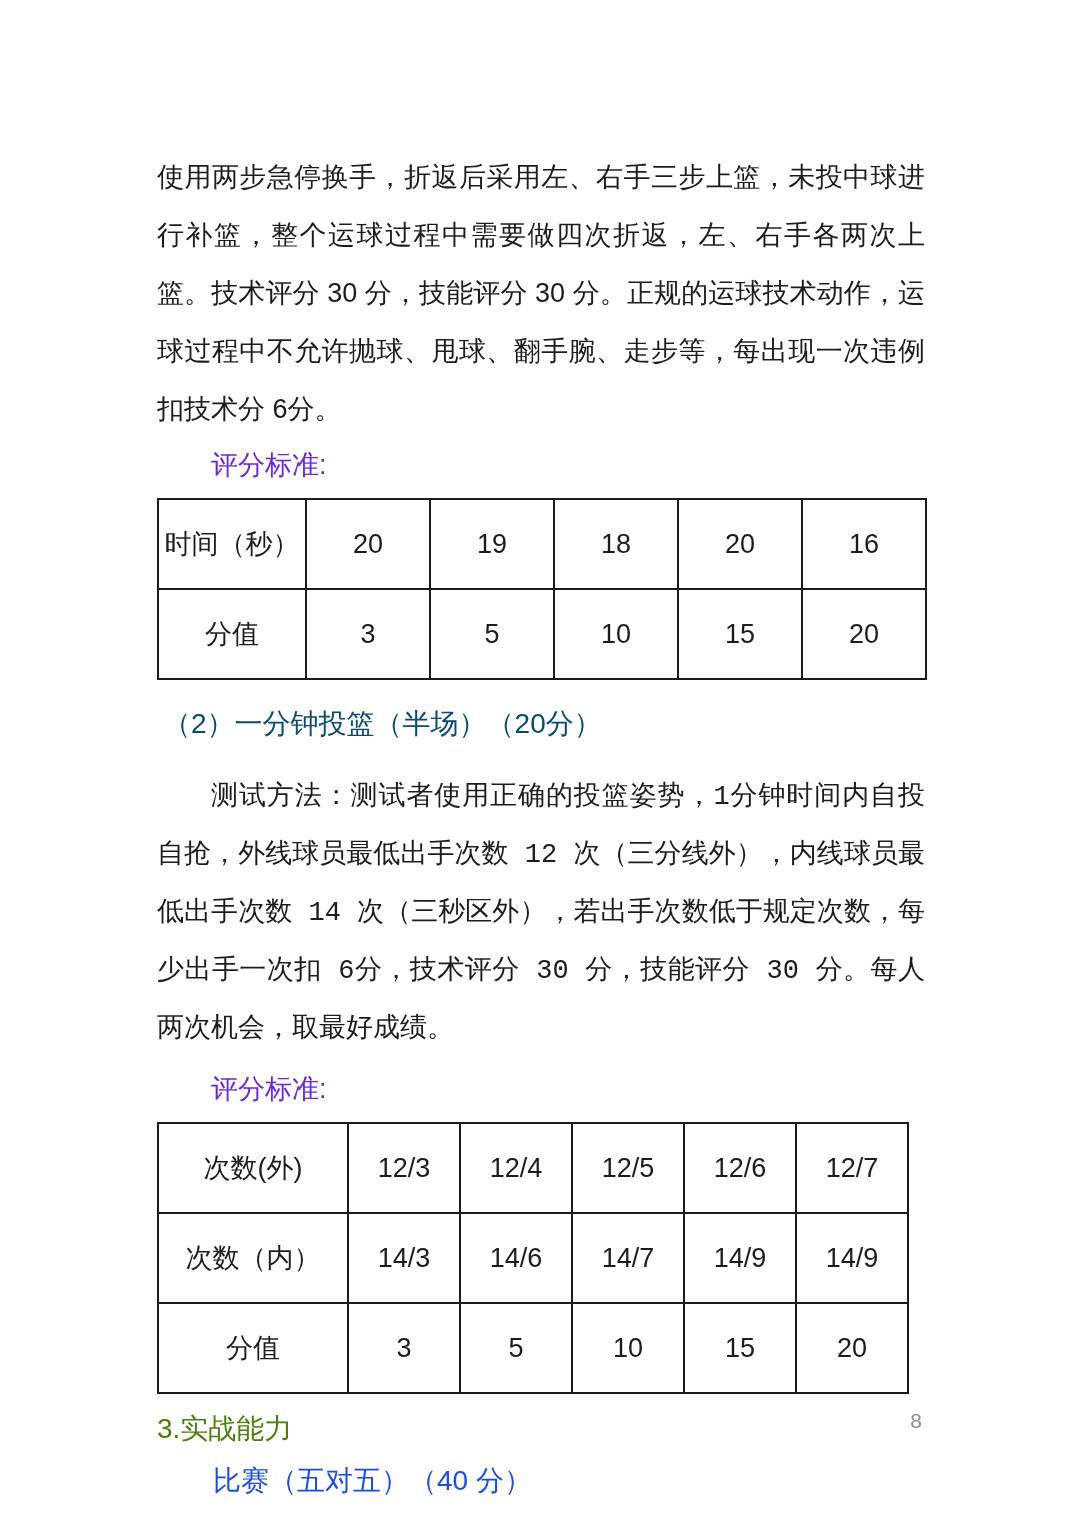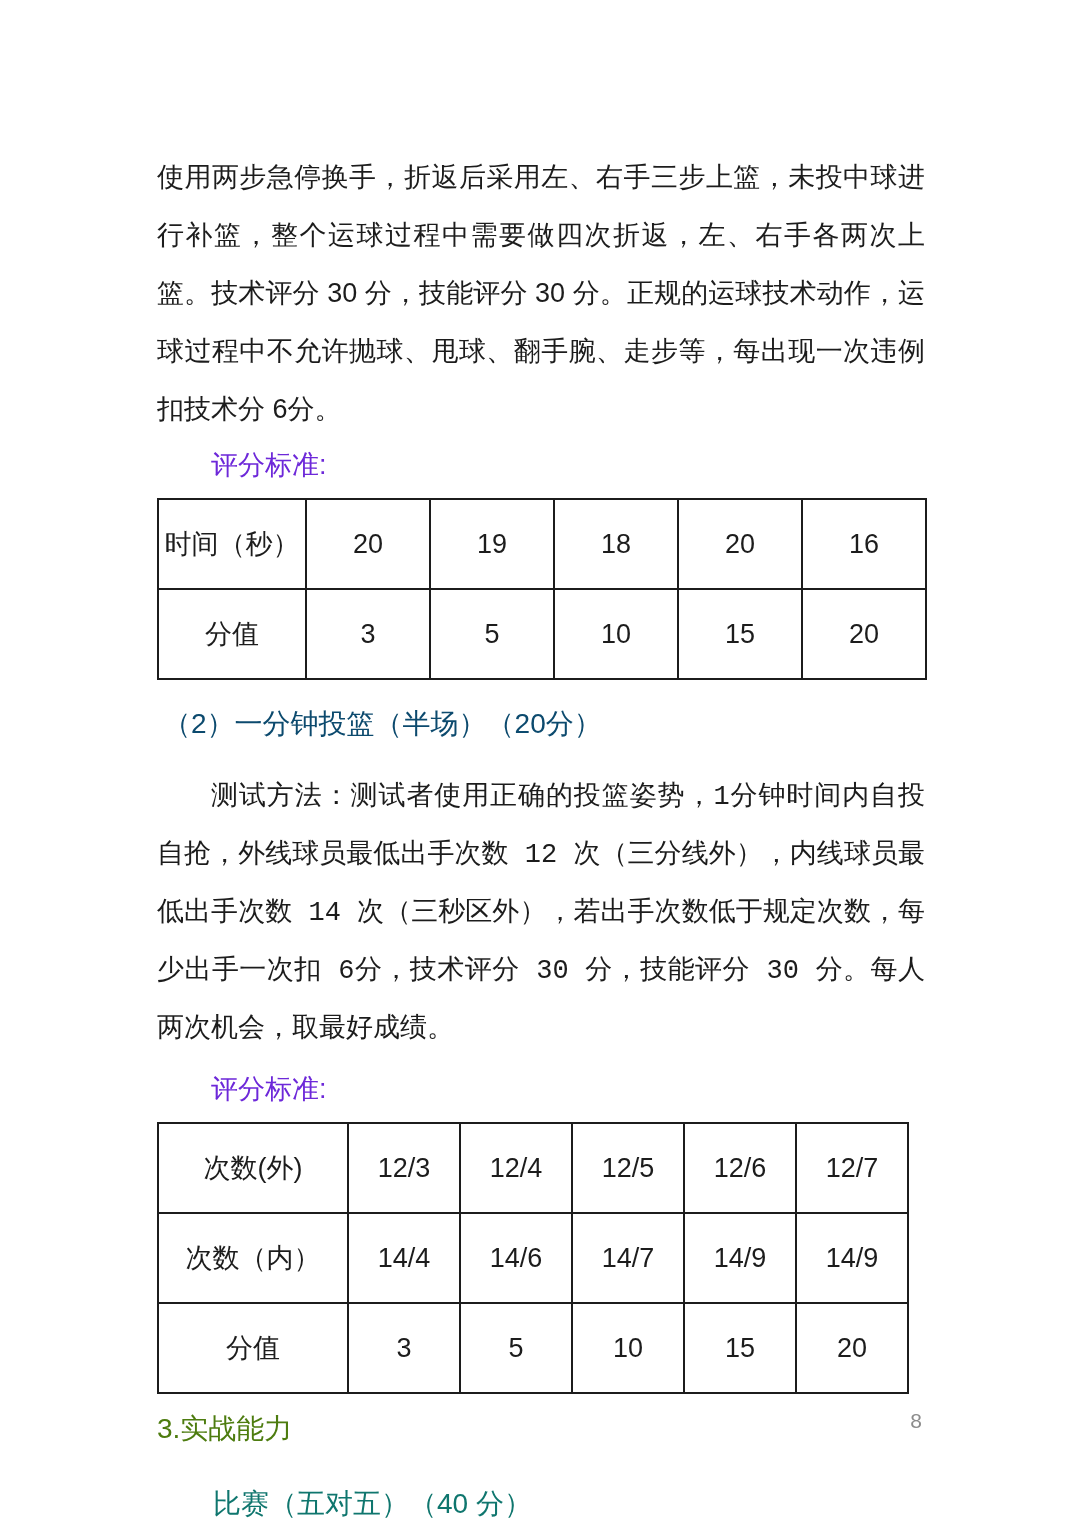--- a/index.html
+++ b/index.html
@@ -58,25 +58,25 @@
     color: #0c4a6e;
   }
   .method { margin-top: 26px; }
   .h-sec3 {
     margin-top: 18px;
     font-size: 28px;
     line-height: 34px;
     color: #4d7c0f;
   }
   .sec3-item {
-    margin-top: 41px;
+    margin-top: 18px;
     font-size: 28px;
     line-height: 34px;
     text-indent: 2em;
-    color: #0f766e;
+    color: #1d4ed8;
   }
   .page-number {
     position: absolute;
     top: 1408px;
     right: 158px;
     font-size: 21px;
     line-height: 26px;
     color: #8c8c8c;
   }
 </style>
@@ -137,21 +137,21 @@
       <tr>
         <td>次数(外)</td>
         <td>12/3</td>
         <td>12/4</td>
         <td>12/5</td>
         <td>12/6</td>
         <td>12/7</td>
       </tr>
       <tr>
         <td>次数（内）</td>
-        <td>14/4</td>
+        <td>14/3</td>
         <td>14/6</td>
         <td>14/7</td>
         <td>14/9</td>
         <td>14/9</td>
       </tr>
       <tr>
         <td>分值</td>
         <td>3</td>
         <td>5</td>
         <td>10</td>

